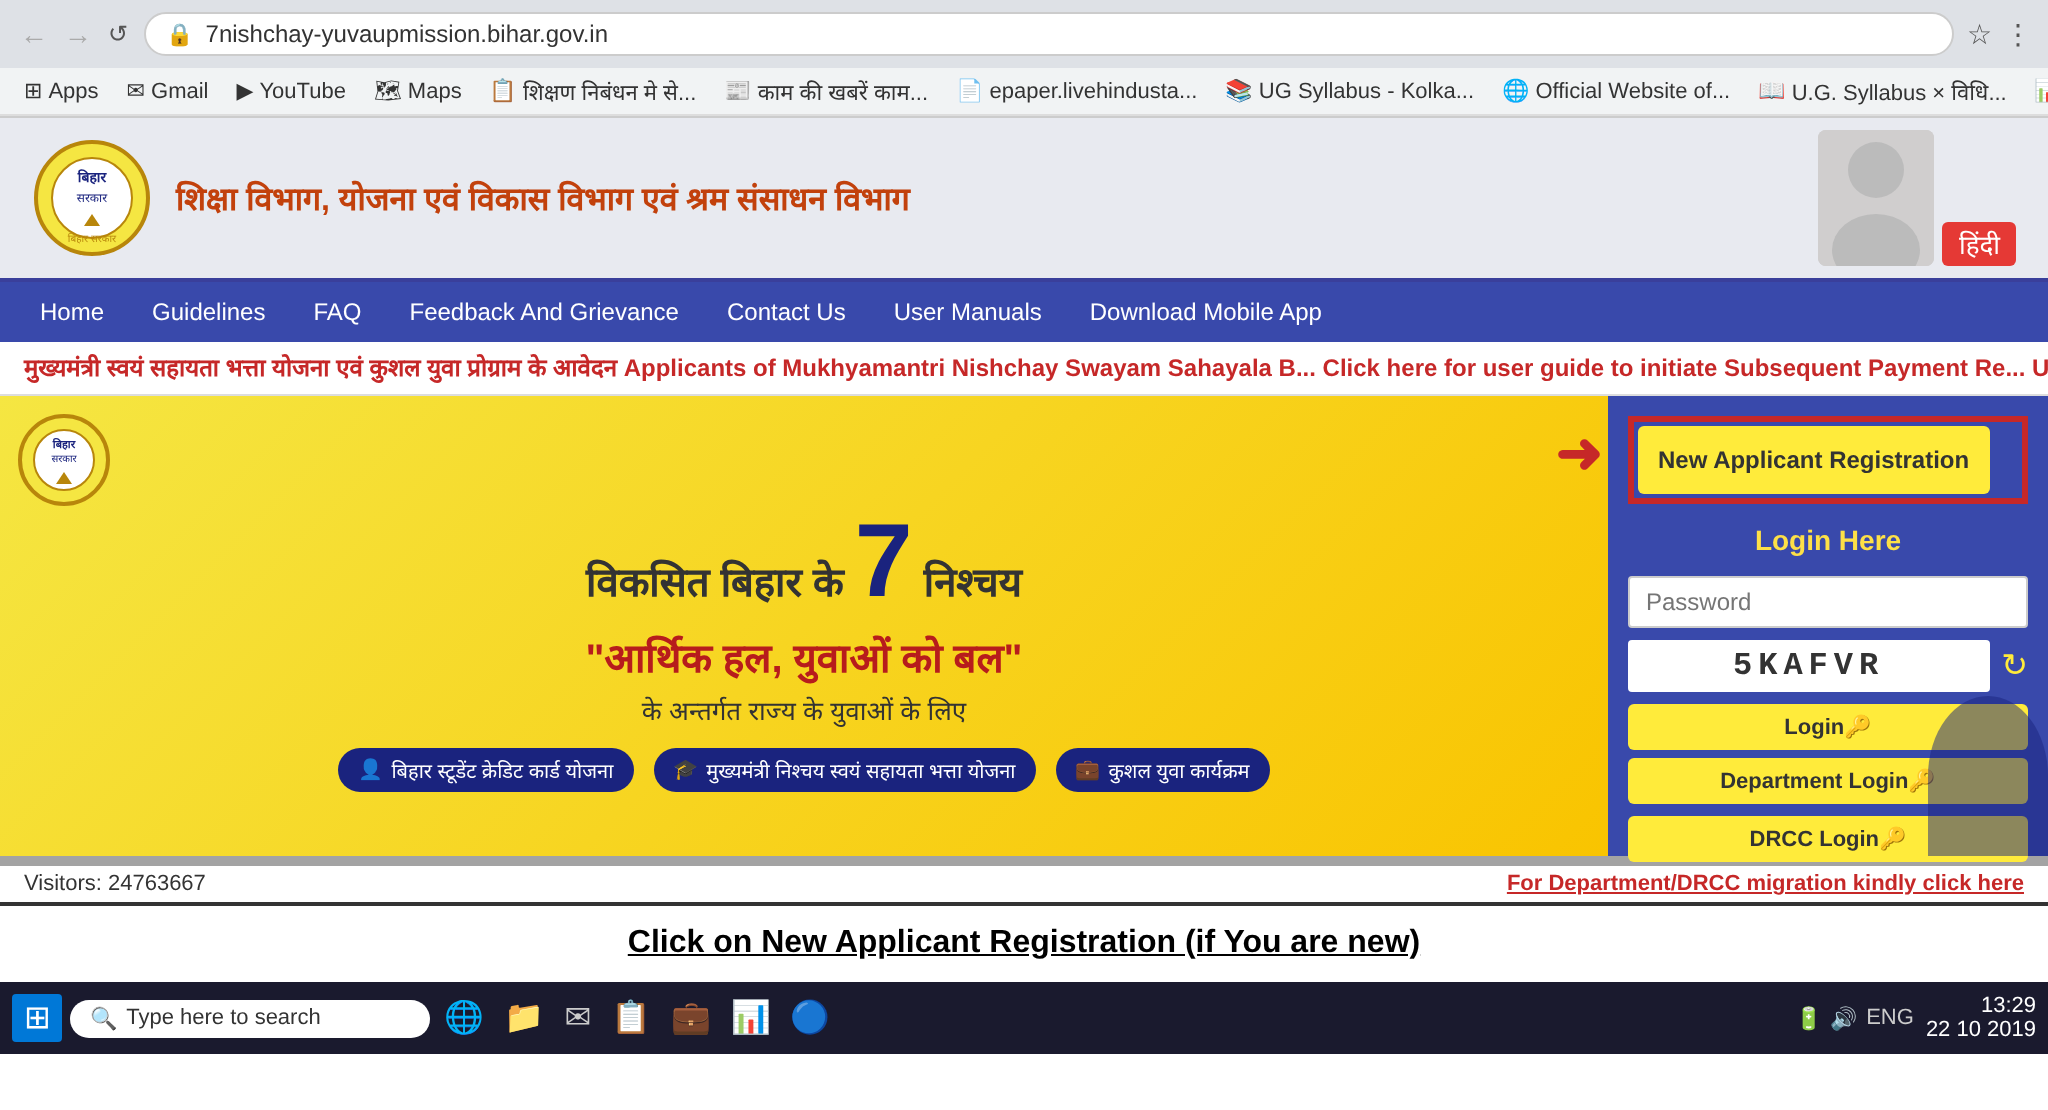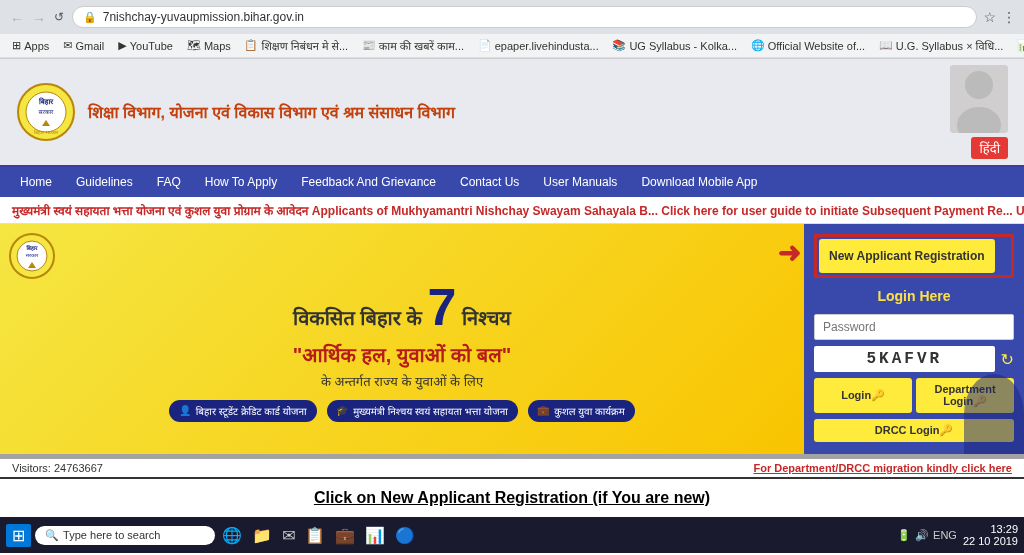--- a/index.html
+++ b/index.html
@@ -21,21 +21,21 @@
     .bookmark-item { font-size: 11px; color: #333; white-space: nowrap; cursor: pointer; padding: 1px 4px; display: flex; align-items: center; gap: 3px; }
     .bm-icon { font-size: 11px; }
 
     
     .website { background: #fff; }
 
     
     .site-header { background: #e8eaf0; display: flex; align-items: center; padding: 6px 16px; gap: 12px; border-bottom: 2px solid #3a3f9b; }
     .logo-area { display: flex; align-items: center; gap: 10px; }
     .site-title { font-size: 16px; color: #c2410c; font-weight: bold; font-family: 'Arial Unicode MS', Arial, sans-serif; }
-    .header-right { margin-left: auto; display: flex; align-items: flex-end; flex-direction: column; gap: 4px; }
+    .header-right { margin-left: auto; display: flex; align-items: flex-end; flex-direction: row; gap: 4px; }
     .cm-photo { width: 58px; height: 68px; background: #ccc; border-radius: 4px; overflow: hidden; display: flex; align-items: center; justify-content: center; font-size: 10px; color: #666; }
     .hindi-btn { background: #e53935; color: #fff; font-size: 13px; padding: 2px 8px; border-radius: 3px; cursor: pointer; }
 
     
     .nav-bar { background: #3949ab; display: flex; align-items: center; padding: 0 8px; }
     .nav-item { color: #fff; font-size: 12px; padding: 8px 12px; cursor: pointer; white-space: nowrap; }
 
     
     .ticker { background: #fff; border-bottom: 1px solid #ddd; padding: 4px 12px; overflow: hidden; }
     .ticker-text { color: #c62828; font-size: 12px; font-weight: bold; white-space: nowrap; }
@@ -58,21 +58,21 @@
 
     
     .login-panel { width: 220px; background: #3949ab; padding: 10px; display: flex; flex-direction: column; gap: 6px; position: relative; }
     .new-reg-btn { background: #ffeb3b; color: #333; font-size: 12px; font-weight: bold; padding: 10px 10px; border: none; border-radius: 3px; cursor: pointer; text-align: center; position: relative; }
     .arrow-pointer { position: absolute; left: -36px; top: 2px; color: #c62828; font-size: 28px; font-weight: bold; }
     .login-here { color: #fde047; font-size: 14px; font-weight: bold; text-align: center; padding: 4px 0; }
     .login-input { width: 100%; padding: 5px 8px; font-size: 12px; border: 1px solid #ccc; border-radius: 2px; background: #fff; color: #333; }
     .captcha-row { display: flex; align-items: center; gap: 6px; }
     .captcha-code { background: #fff; padding: 4px 11px; font-size: 16px; font-weight: bold; font-family: 'Courier New', monospace; letter-spacing: 3px; color: #333; border-radius: 2px; flex: 1; text-align: center; }
     .captcha-refresh { color: #ffeb3b; font-size: 16px; cursor: pointer; }
-    .login-btns { display: flex; gap: 4px; }
+    .login-btns { display: flex; gap: 4px; flex-direction: column; }
     .login-btn { background: #ffeb3b; color: #333; font-size: 11px; font-weight: bold; padding: 5px 8px; border: none; border-radius: 3px; cursor: pointer; flex: 1; }
     .drcc-btn { background: #ffeb3b; color: #333; font-size: 11px; font-weight: bold; padding: 5px 12px; border: none; border-radius: 3px; cursor: pointer; width: 100%; text-align: center; }
     .silhouette { position: absolute; bottom: 0; right: 0; width: 60px; height: 80px; background: #1a237e; border-radius: 50% 50% 0 0; opacity: 0.5; }
 
     
     .bottom-instruction { background: #fff; padding: 10px; text-align: center; border-top: 2px solid #333; }
     .bottom-instruction-text { font-size: 16px; font-weight: bold; color: #000; text-decoration: underline; }
 
     
     .taskbar { background: #1a1a2e; display: flex; align-items: center; padding: 2px 6px; gap: 4px; height: 36px; }
@@ -143,21 +143,20 @@
         </svg>
       </div>
       <div class="hindi-btn">हिंदी</div>
     </div>
   </div>
 
   <div class="nav-bar">
     <span class="nav-item">Home</span>
     <span class="nav-item">Guidelines</span>
     <span class="nav-item">FAQ</span>
-    <span class="nav-item">How To Apply</span>
     <span class="nav-item">Feedback And Grievance</span>
     <span class="nav-item">Contact Us</span>
     <span class="nav-item">User Manuals</span>
     <span class="nav-item">Download Mobile App</span>
   </div>
 
   <div class="ticker">
     <span class="ticker-text">मुख्यमंत्री स्वयं सहायता भत्ता योजना एवं कुशल युवा प्रोग्राम के आवेदन  Applicants of Mukhyamantri Nishchay Swayam Sahayala B...  Click here for user guide to initiate Subsequent Payment Re...  User manual for student portal    Click here to go to student...</span>
   </div>
 

